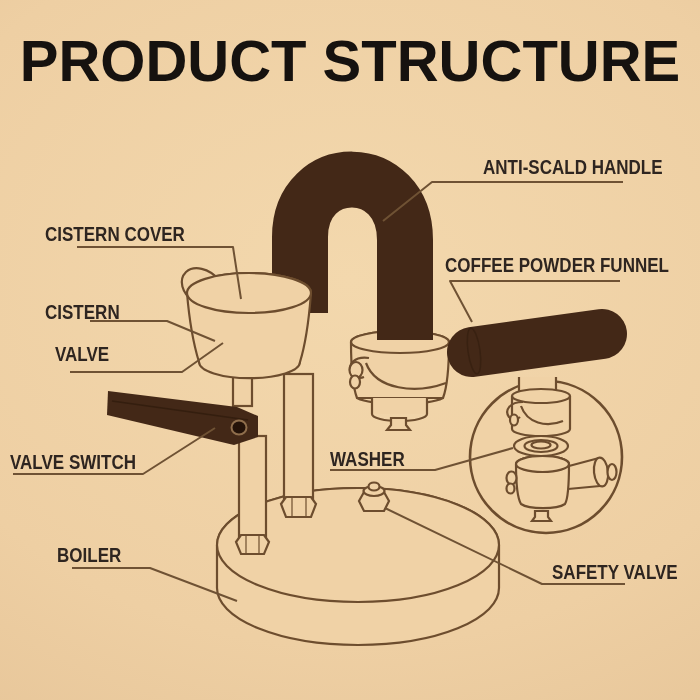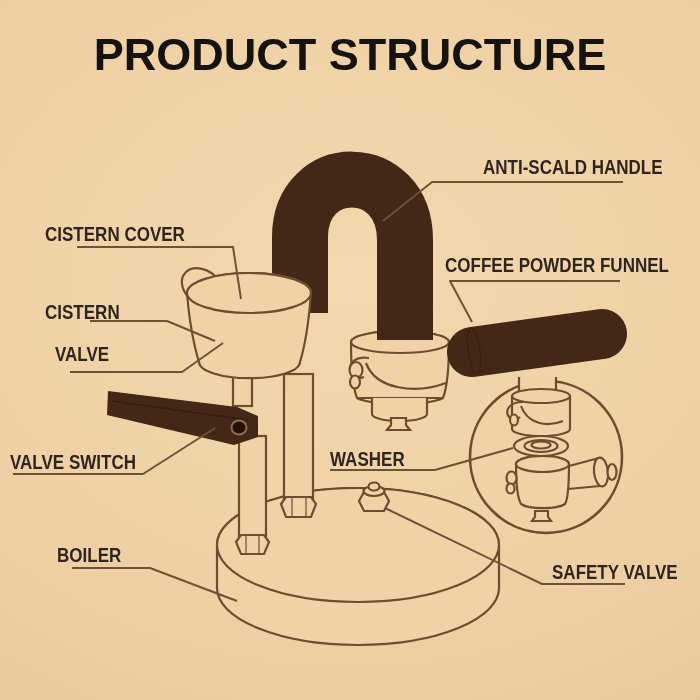--- a/index.html
+++ b/index.html
@@ -13,21 +13,21 @@
   .part{fill:var(--part-fill);}
   .dark{fill:var(--dark-part);}
   .leader{stroke:var(--leader-line);stroke-width:2;fill:none;stroke-linejoin:round;}
   .facet{stroke:var(--outline);stroke-width:1.4;fill:none;opacity:.85;}
   .lbl{
     position:absolute;font-weight:bold;font-size:21px;line-height:1;
     color:var(--label-text);white-space:nowrap;
     transform:scaleX(.81);transform-origin:0 0;letter-spacing:0;
   }
   #title{
-    position:absolute;top:32px;left:50%;font-weight:bold;font-size:45px;line-height:1;
+    position:absolute;top:32px;left:50%;font-weight:bold;font-size:58px;line-height:1;
     color:var(--title-text);white-space:nowrap;transform:translateX(-50%);letter-spacing:0;
   }
 </style>
 </head>
 <body>
 
 <div id="stage">
 
   <svg id="art" width="700" height="700" viewBox="0 0 700 700">
 

